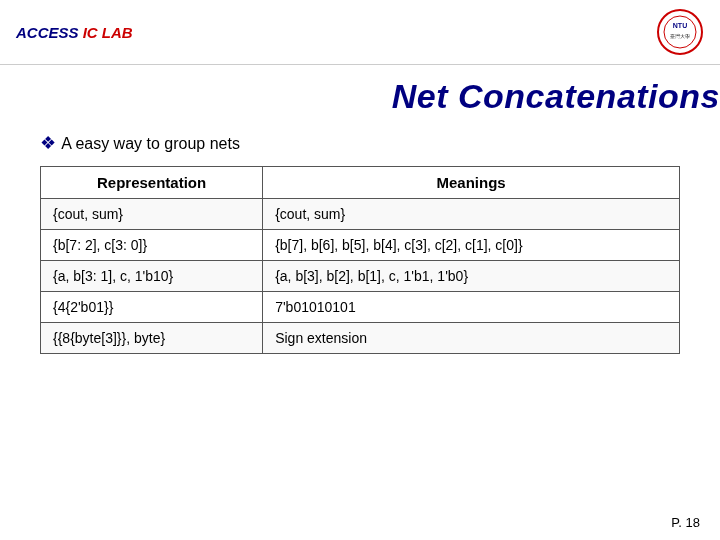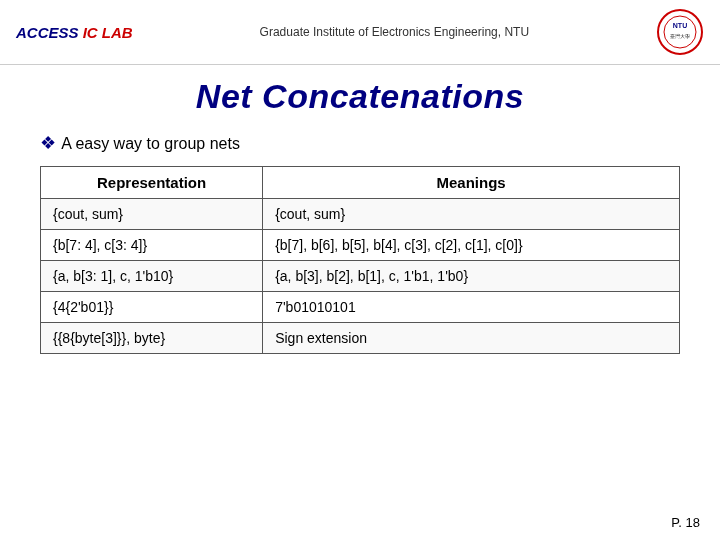--- a/index.html
+++ b/index.html
@@ -58,20 +58,21 @@
       text-align: center;
       padding: 12px 0 8px 0;
     }
 
     .page-title {
       font-size: 34px;
       font-weight: bold;
       color: #000080;
       font-style: italic;
       letter-spacing: 0.5px;
+      text-align: right;
     }
 
     
     .subtitle-section {
       padding: 8px 40px 12px 40px;
     }
 
     .subtitle {
       font-size: 16px;
       color: #000;
@@ -124,21 +125,20 @@
       color: #000000;
     }
   </style>
 </head>
 <body>
 
 <div class="header">
   <div class="header-logo">
     <span class="access">ACCESS</span><span class="ic-lab"> IC LAB</span>
   </div>
-  <div class="header-center">Graduate Institute of Electronics Engineering, NTU</div>
   <div class="header-emblem">
     <svg width="48" height="48" viewBox="0 0 48 48">
       <circle cx="24" cy="24" r="22" fill="none" stroke="#cc0000" stroke-width="2"></circle>
       <circle cx="24" cy="24" r="16" fill="none" stroke="#cc0000" stroke-width="1"></circle>
       <text x="24" y="20" text-anchor="middle" font-size="7" font-weight="bold" fill="#000080">NTU</text>
       <text x="24" y="30" text-anchor="middle" font-size="5" fill="#333">臺灣大學</text>
     </svg>
   </div>
 </div>
 
@@ -157,21 +157,21 @@
         <th>Representation</th>
         <th>Meanings</th>
       </tr>
     </thead>
     <tbody id="table-body">
     <tr>
           <td>{cout, sum}</td>
           <td>{cout, sum}</td>
         </tr>
         <tr>
-          <td>{b[7: 4], c[3: 4]}</td>
+          <td>{b[7: 2], c[3: 0]}</td>
           <td>{b[7], b[6], b[5], b[4], c[3], c[2], c[1], c[0]}</td>
         </tr>
         <tr>
           <td>{a, b[3: 1], c, 1'b10}</td>
           <td>{a, b[3], b[2], b[1], c, 1'b1, 1'b0}</td>
         </tr>
         <tr>
           <td>{4{2'b01}}</td>
           <td>7'b01010101</td>
         </tr>

